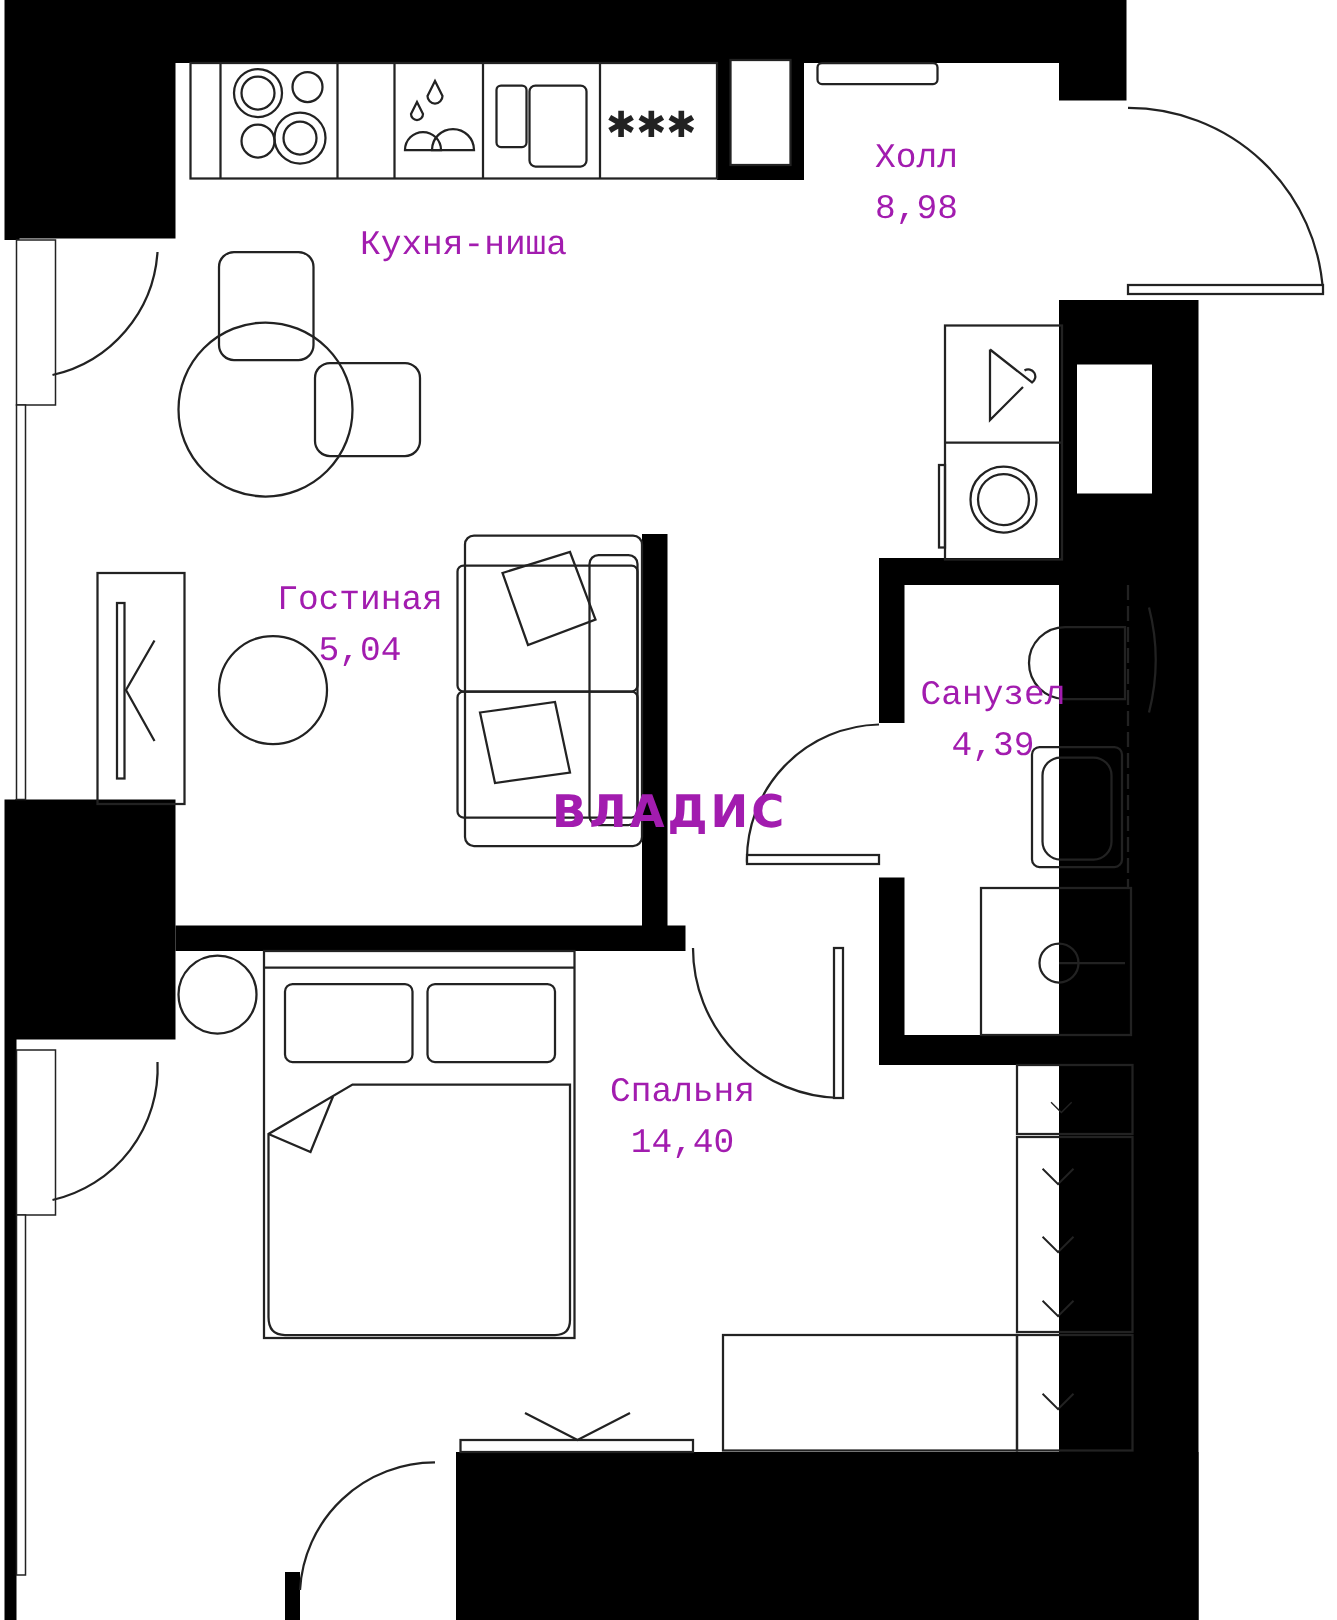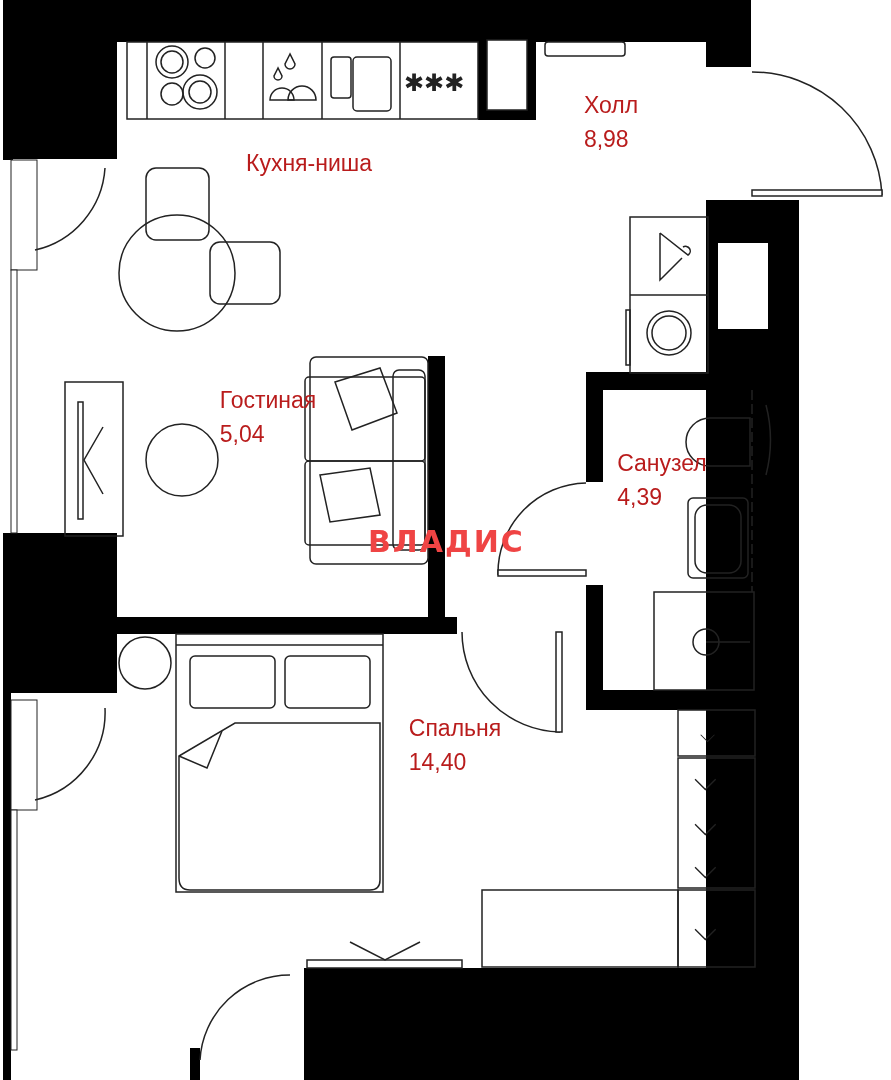--- a/index.html
+++ b/index.html
@@ -1,20 +1,20 @@
 <!DOCTYPE html>
 <html><head>
 <meta charset="utf-8">
 <style>
   html,body{margin:0;padding:0;background:#fff;}
   body{width:891px;height:1080px;overflow:hidden;position:relative;font-family:"DejaVu Sans","Liberation Sans",sans-serif;}
   #plan{position:absolute;left:0;top:0;}
-  .room-label{position:absolute;color:#b91c1c;font-size:23px;line-height:34px;font-family:Liberation Sans, sans-serif;transform:translateX(-50%);white-space:nowrap;}
+  .room-label{position:absolute;text-align:center;color:#a21caf;font-size:23px;line-height:34px;font-family:Liberation Mono, monospace;transform:translateX(-50%);white-space:nowrap;}
   .room-label .area{display:block;}
-  .watermark{position:absolute;left:368px;top:524px;font-size:30px;font-weight:bold;color:#ef4444;letter-spacing:2px;font-family:"DejaVu Sans",sans-serif;}
+  .watermark{position:absolute;left:368px;top:524px;font-size:30px;font-weight:bold;color:#a21caf;letter-spacing:2px;font-family:"DejaVu Sans",sans-serif;}
 </style>
 </head>
 <body>
 
 <svg id="plan" width="891" height="1080" viewBox="0 0 891 1080" xmlns="http://www.w3.org/2000/svg">
   <g fill="#000">
 
     <rect x="10" y="0" width="740" height="42"></rect>
     <rect x="3" y="0" width="10" height="160"></rect>
     <rect x="10" y="42" width="107" height="117"></rect>
@@ -153,21 +153,21 @@
 
 <div class="watermark">ВЛАДИС</div>
 
 <div class="room-label" style="left:309px;top:146px;">
   <span>Кухня-ниша</span>
 </div>
 <div class="room-label" style="left:611px;top:88px;">
   <span>Холл</span>
   <span class="area">8,98</span>
 </div>
-<div class="room-label" style="left:240px;top:383px;margin-left:28px;">
+<div class="room-label" style="left:240px;top:383px;">
   <span>Гостиная</span>
   <span class="area">5,04</span>
 </div>
 <div class="room-label" style="left:662px;top:446px;">
   <span>Санузел</span>
   <span class="area">4,39</span>
 </div>
 <div class="room-label" style="left:455px;top:711px;">
   <span>Спальня</span>
   <span class="area">14,40</span>

